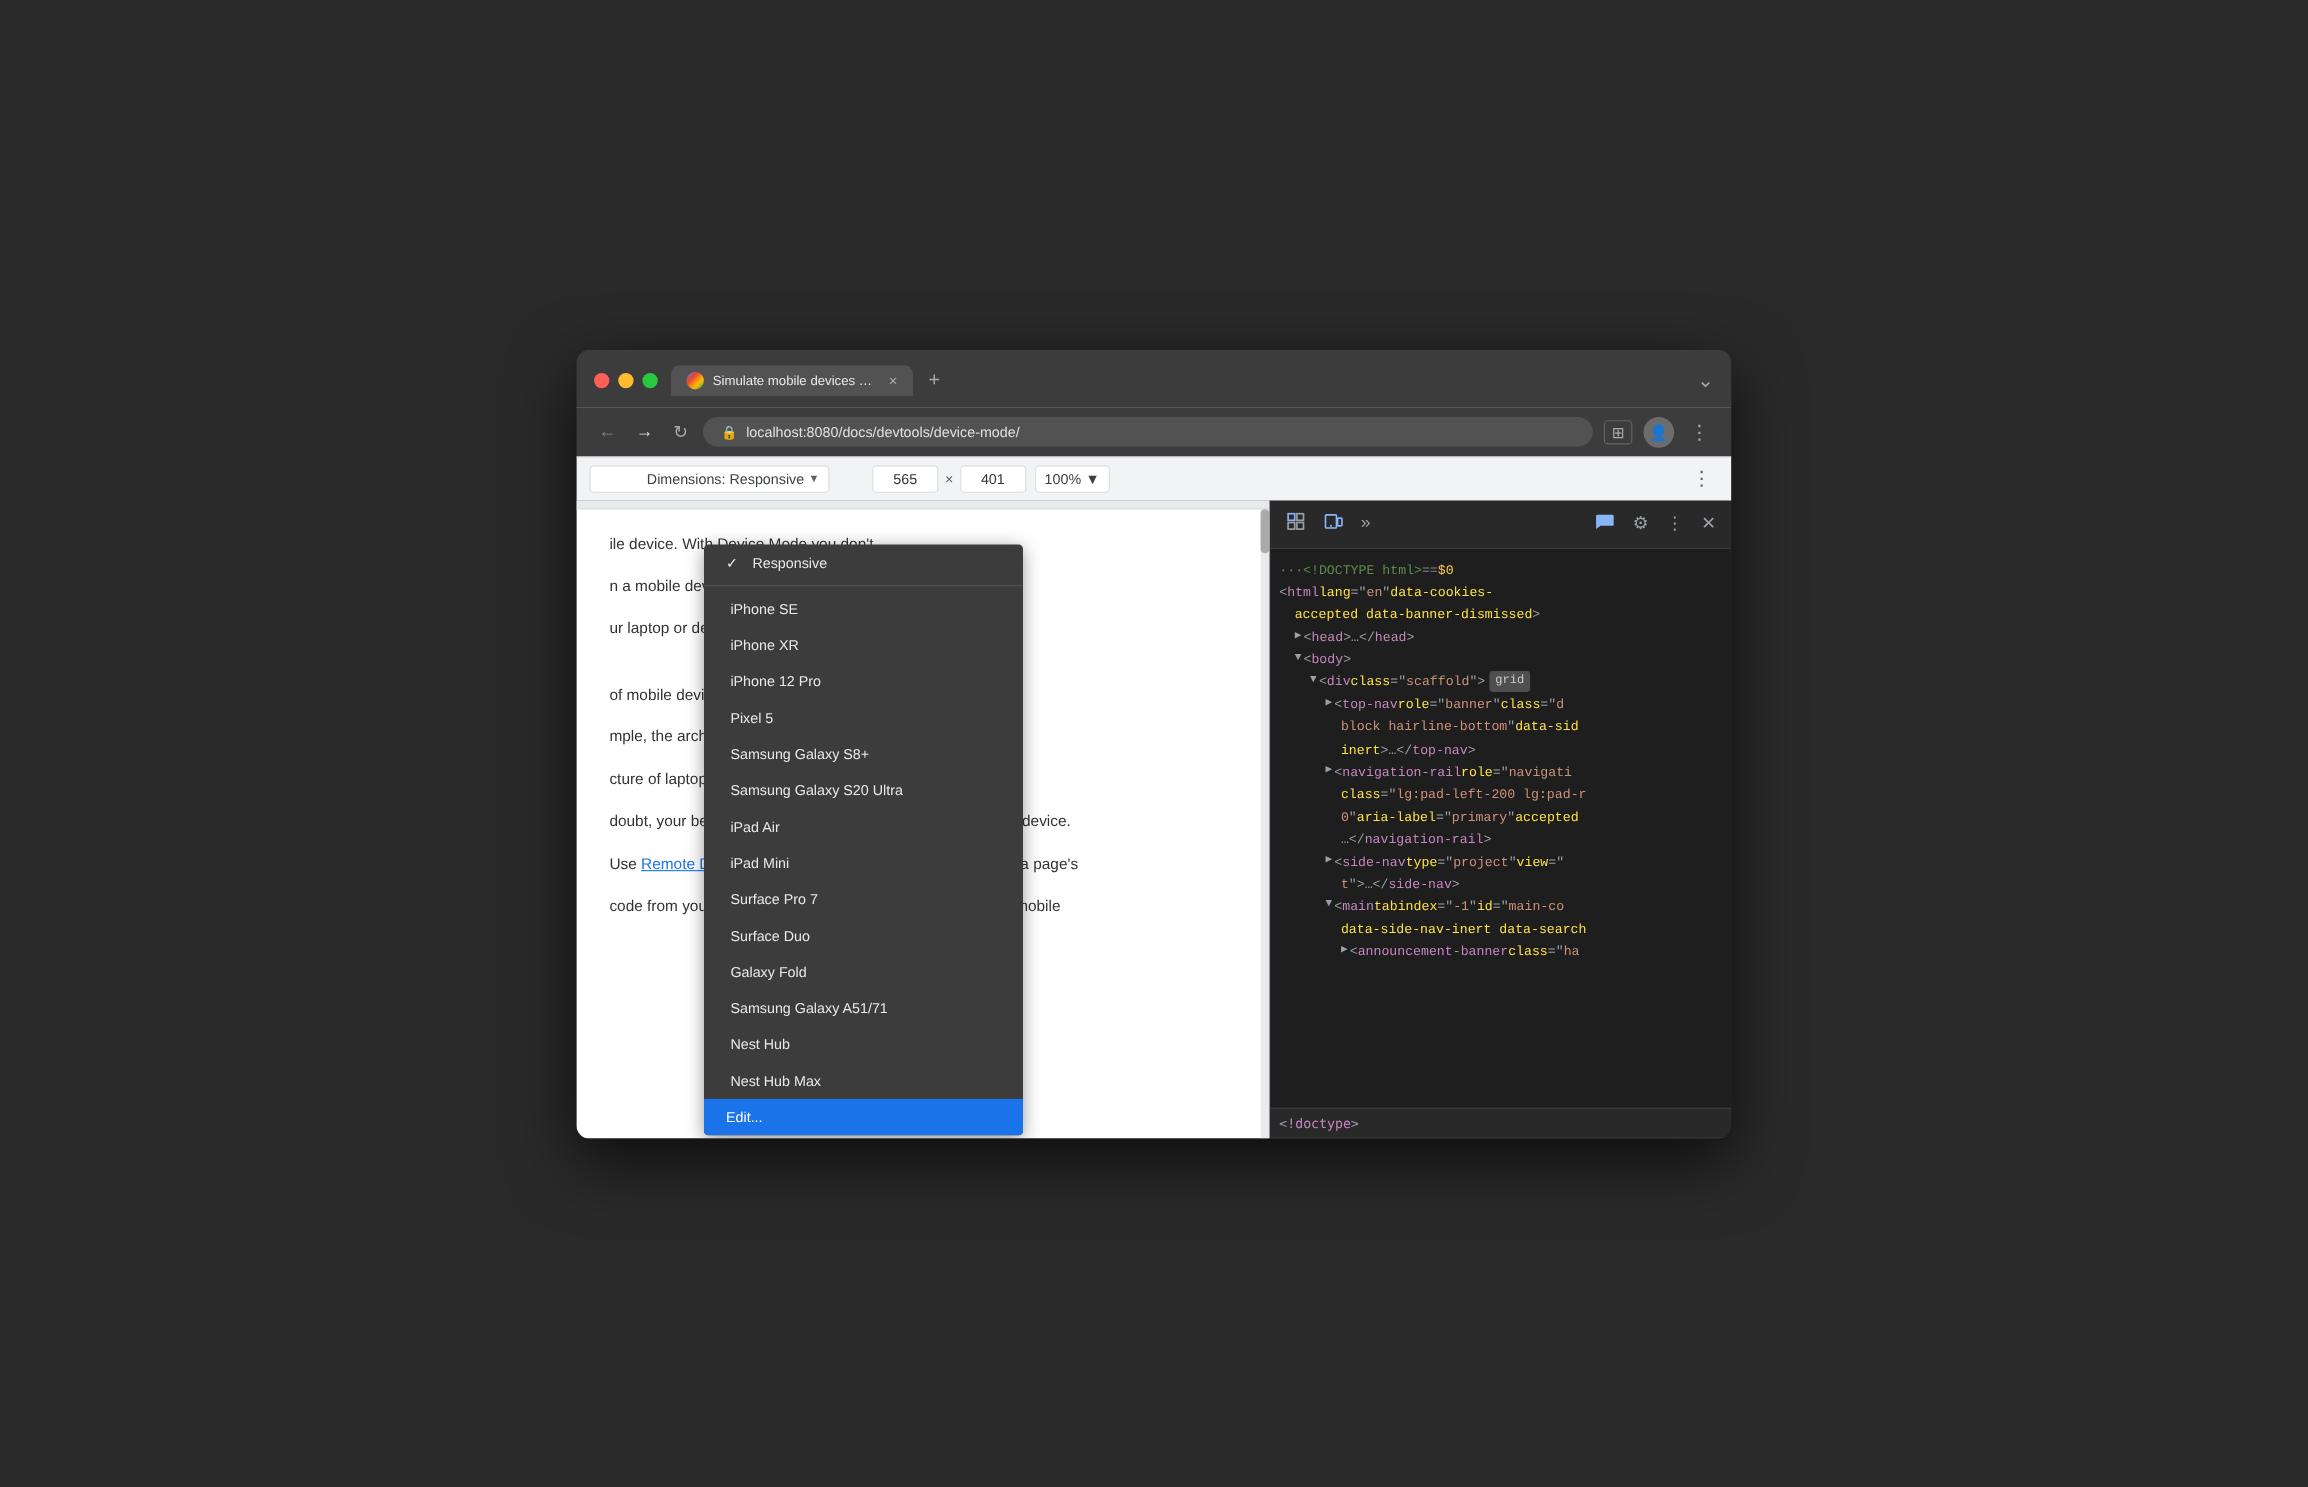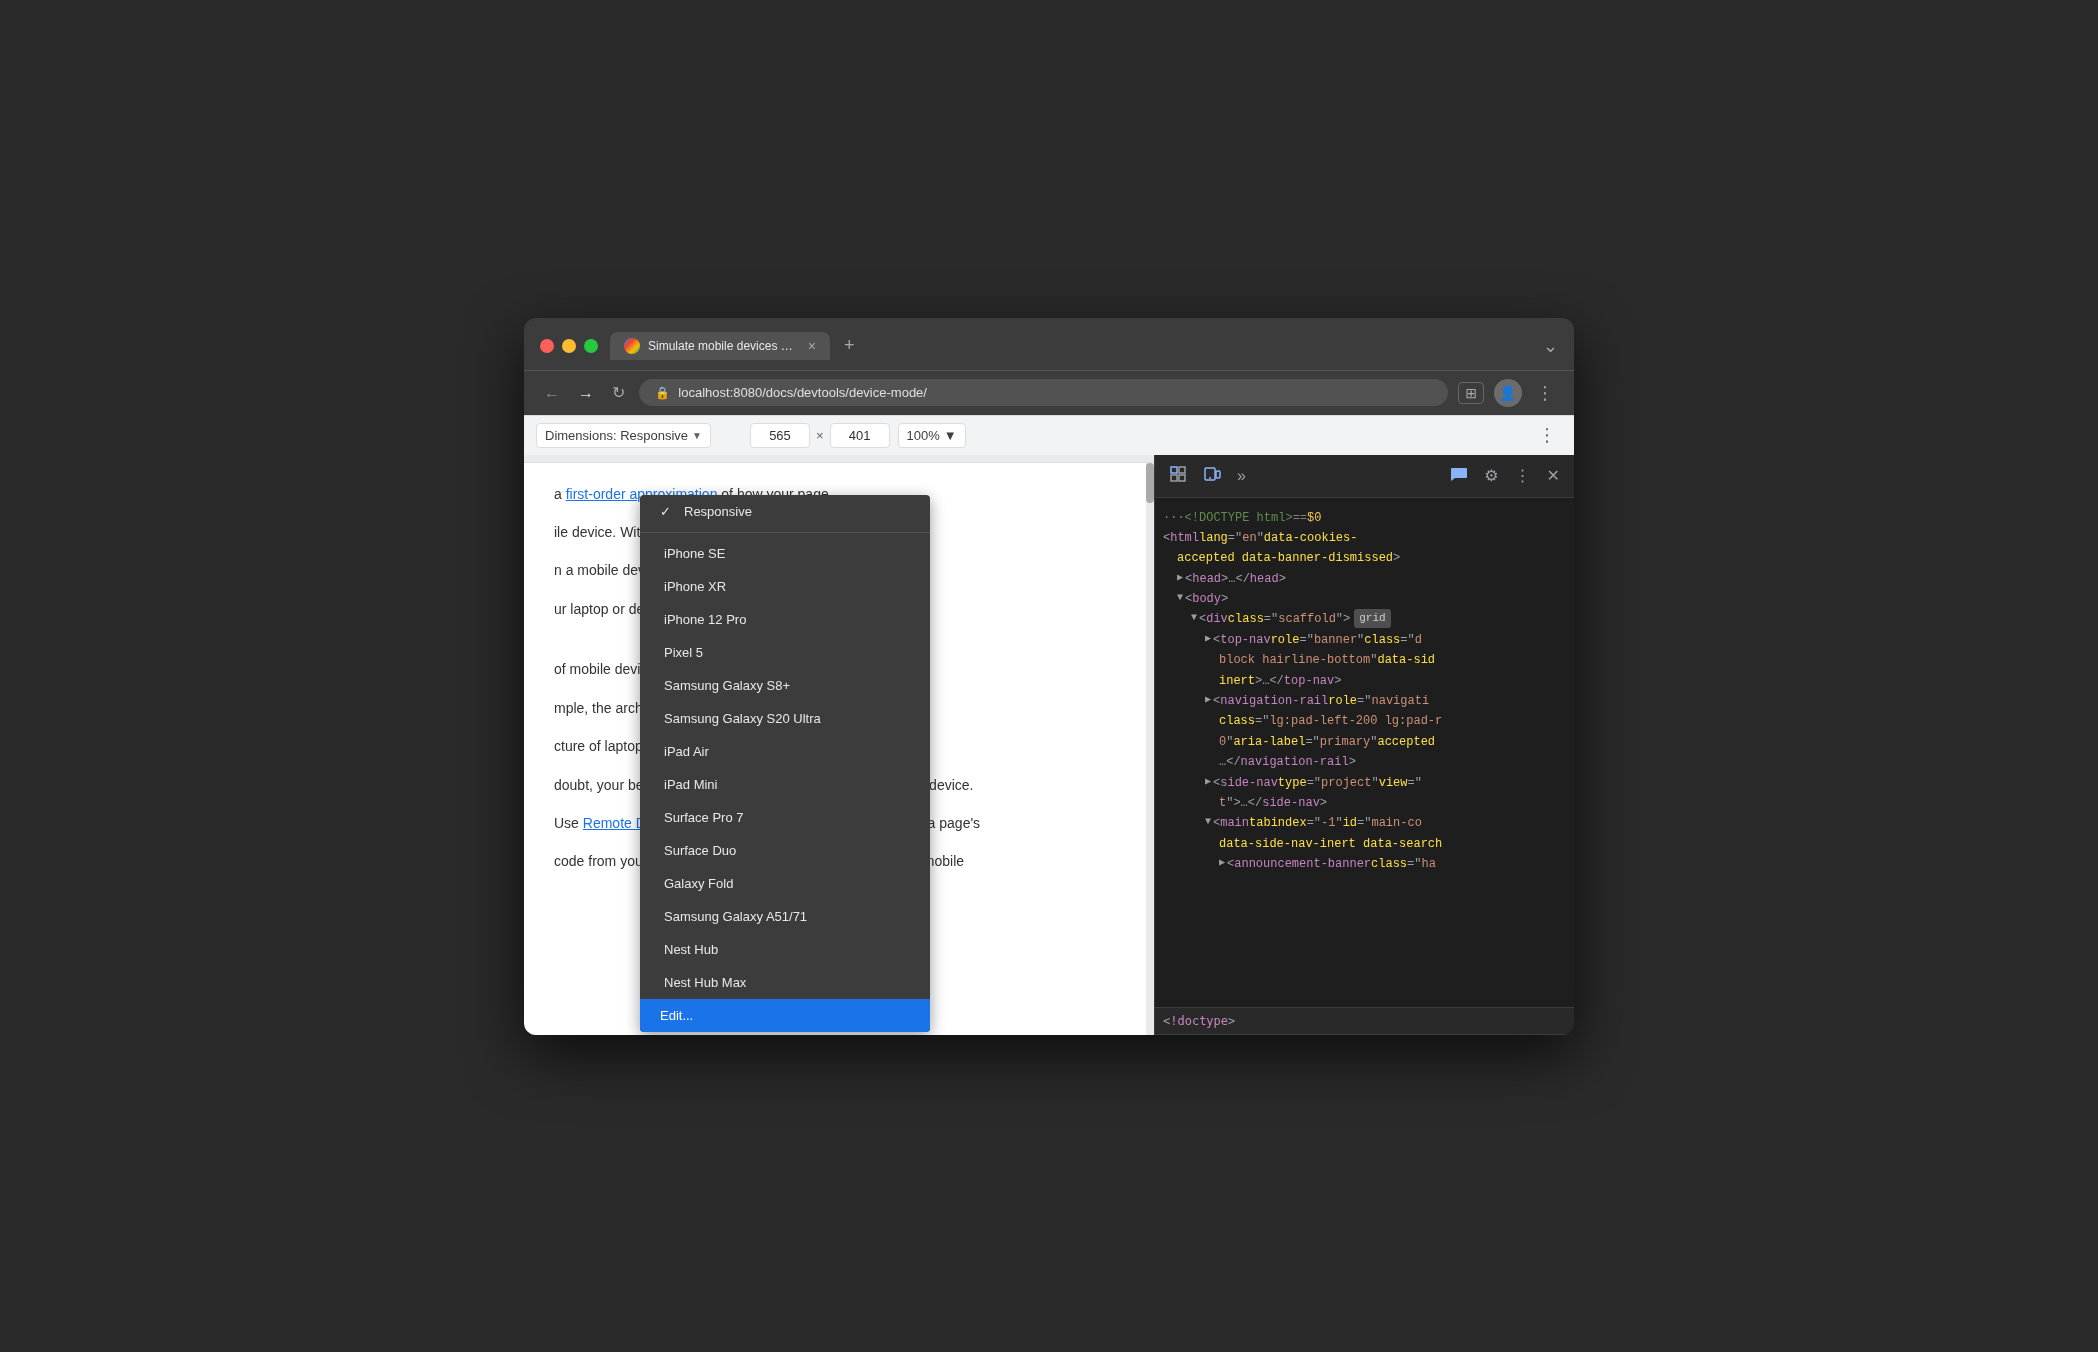--- a/index.html
+++ b/index.html
@@ -177,20 +177,21 @@
       color: #333;
       cursor: pointer;
       padding: 4px 8px;
       background: white;
       border: 1px solid #dadce0;
       border-radius: 4px;
     }
     .dim-label {
       font-size: 13px;
       color: #3c4043;
+      margin-left: 43px;
     }
     .dim-arrow { font-size: 10px; color: #5f6368; }
 
     .size-inputs {
       display: flex;
       align-items: center;
       gap: 6px;
       padding-left: 31px;
     }
     .size-input {
@@ -568,23 +569,20 @@
         </div>
         <div class="dropdown-item dropdown-item-indent">
           <span>Nest Hub Max</span>
         </div>
         <div class="dropdown-item active">
           <span>Edit...</span>
         </div>
       </div>
 
       <div class="page-content">
-        <p>
-          <span>a </span><a class="page-link">first-order approximation</a><span> of how your page</span>
-        </p>
         <p>ile device. With Device Mode you don't</p>
         <p>n a mobile device. You simulate the mobile</p>
         <p>ur laptop or desktop.</p>
         <br>
         <p>of mobile devices that DevTools will never be</p>
         <p>mple, the architecture of mobile CPUs is very</p>
         <p>cture of laptop or desktop CPUs. When in</p>
         <p>doubt, your best bet is to actually run your page on a mobile device.</p>
         <p>
           <span>Use </span><a class="page-link">Remote Debugging</a><span> to view, change, debug, and profile a page's</span>

